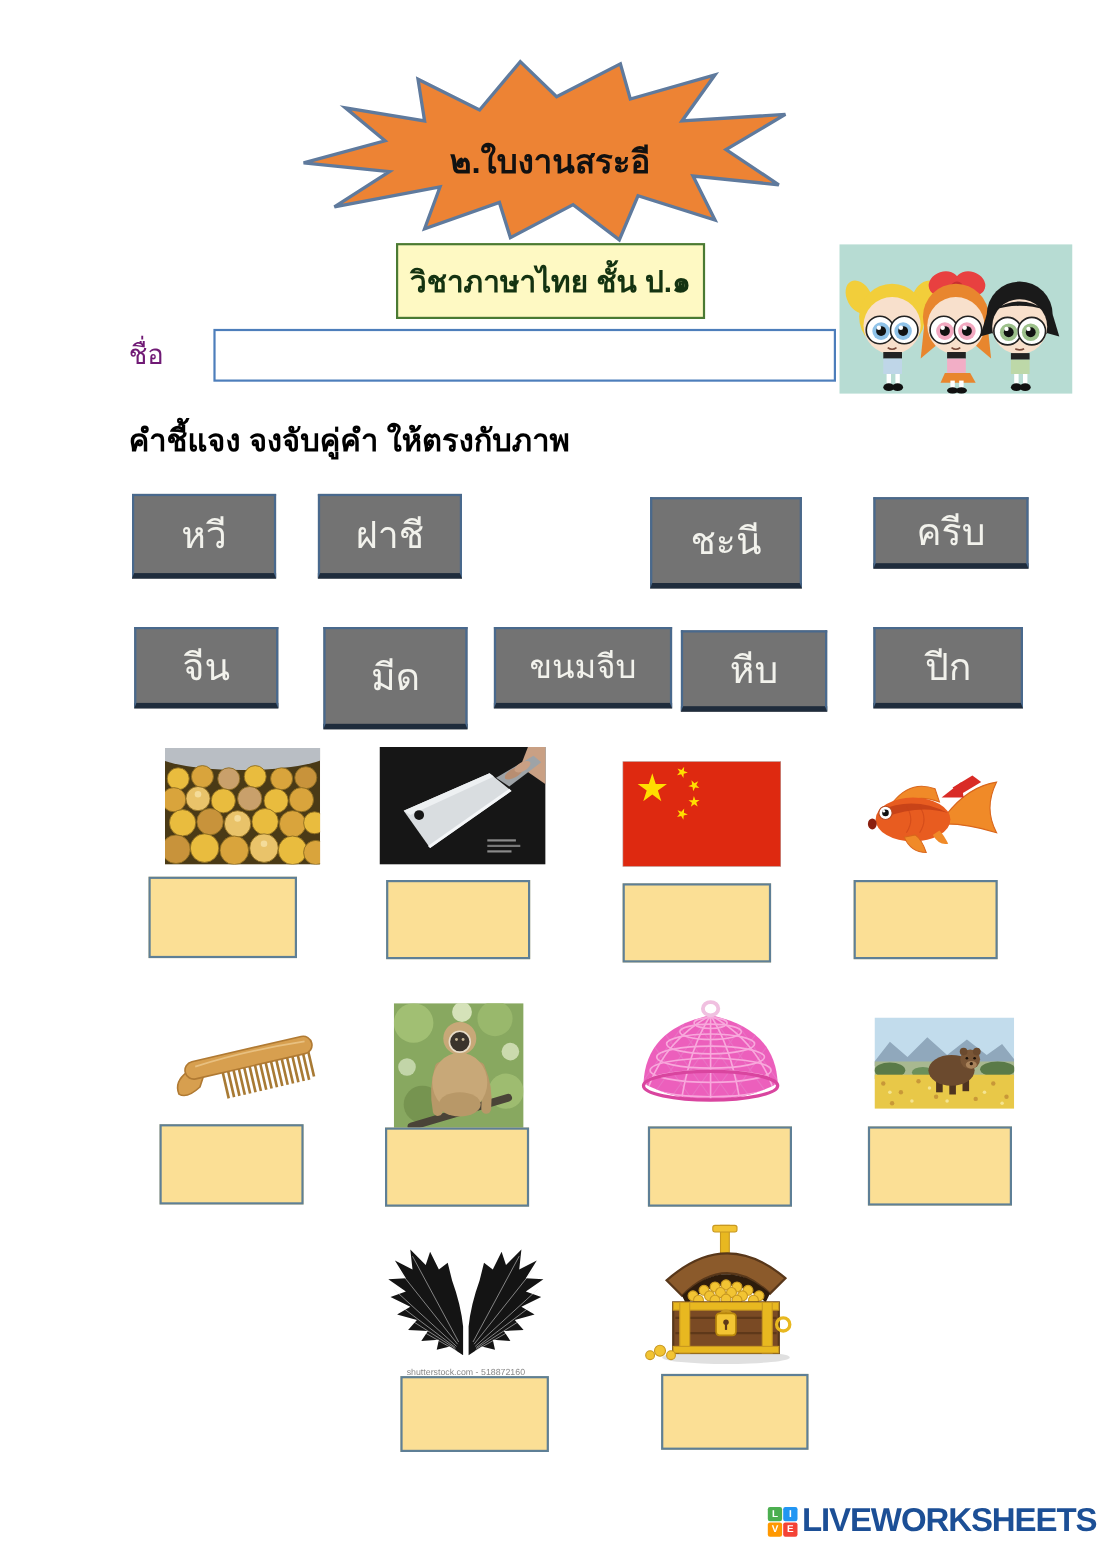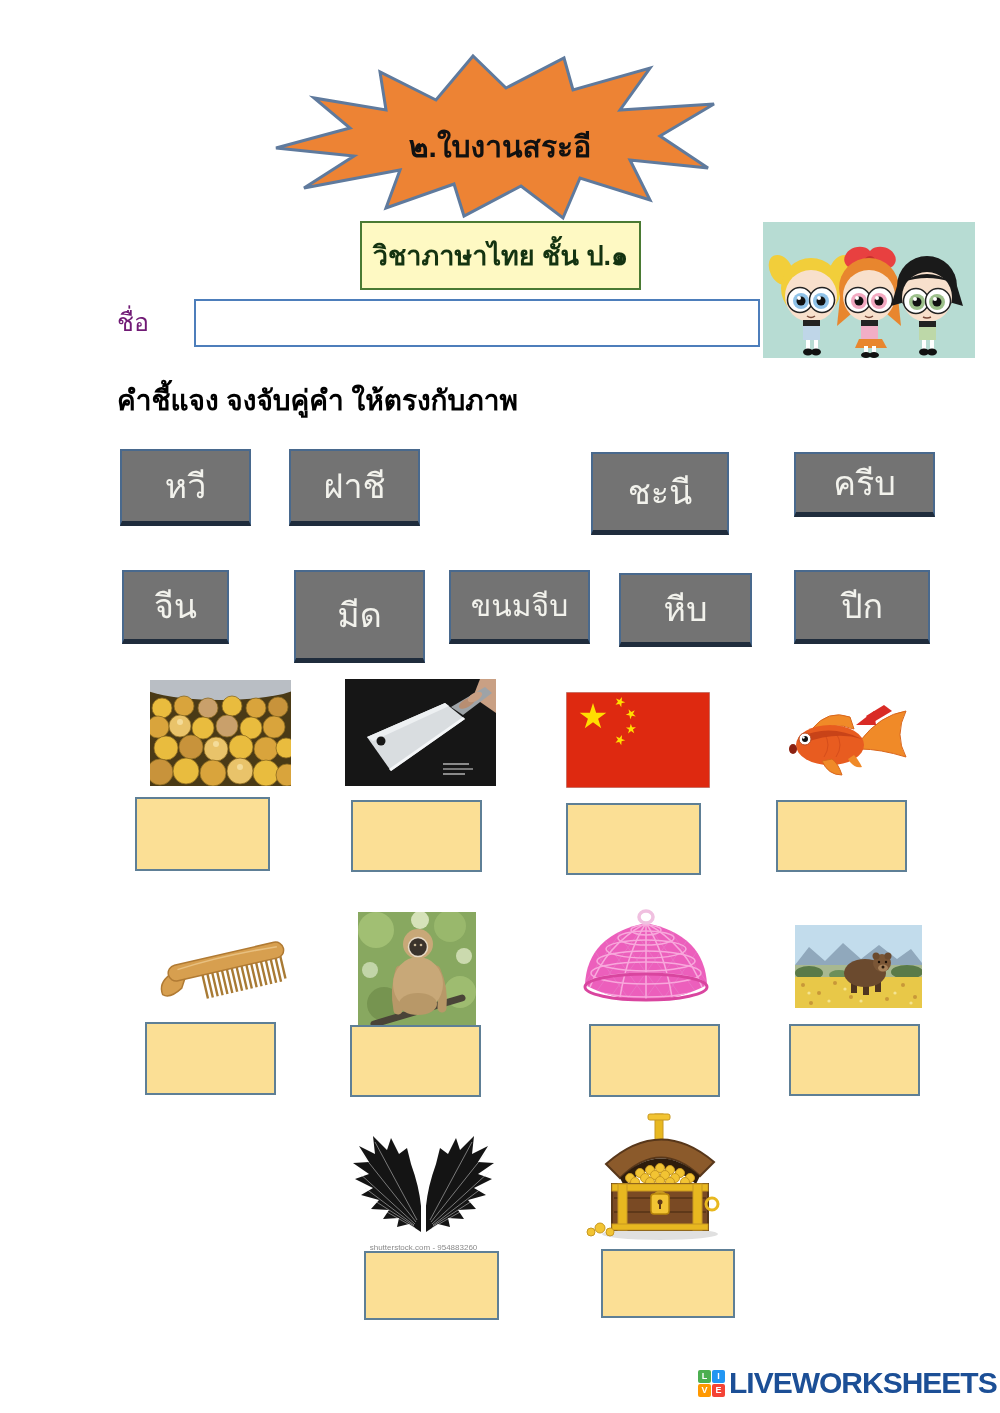--- a/index.html
+++ b/index.html
@@ -114,23 +114,23 @@
   <div id="name-label" style="left:117px;top:302px;">ชื่อ</div>
   <input id="name-input" style="left: 194px; top: 299px; width: 566px; height: 48px;" type="text" value="">
 
   <div id="instruction" style="left:117px;top:378px;">คำชี้แจง  จงจับคู่คำ ให้ตรงกับภาพ</div>
 
   <div class="word-box" style="left:120px;top:449px;width:131px;height:77px;">หวี</div>
   <div class="word-box" style="left:289px;top:449px;width:131px;height:77px;">ฝาชี</div>
   <div class="word-box" style="left:591px;top:452px;width:138px;height:83px;">ชะนี</div>
   <div class="word-box" style="left:794px;top:452px;width:141px;height:65px;">ครีบ</div>
 
-  <div class="word-box" style="left:122px;top:570px;width:107px;height:74px;">จีน</div>
+  <div class="word-box" style="left:122px;top:570px;width:131px;height:74px;">จีน</div>
   <div class="word-box" style="left:294px;top:570px;width:131px;height:93px;">มีด</div>
-  <div class="word-box" style="left:449px;top:570px;width:141px;height:74px;font-size:30px;">ขนมจีบ</div>
+  <div class="word-box" style="left:449px;top:570px;width:162px;height:74px;font-size:30px;">ขนมจีบ</div>
   <div class="word-box" style="left:794px;top:570px;width:136px;height:74px;">ปีก</div>
   <div class="word-box" style="left:619px;top:573px;width:133px;height:74px;">หีบ</div>
 
   <div class="pic" style="left:150px;top:680px;width:141px;height:106px;">
     <svg viewBox="0 0 141 106">
       <rect width="141" height="106" fill="#4A3A16"></rect>
       <ellipse cx="70" cy="4" rx="80" ry="16" fill="#B9BEC4"></ellipse>
       <g stroke="#8A6A20" stroke-width="0.8">
         <circle cx="12" cy="28" r="10" fill="#E9BC3E"></circle>
           <circle cx="34" cy="26" r="10" fill="#D9A43C"></circle>
@@ -369,21 +369,21 @@
             <line x1="71" y1="94" x2="17" y2="26"></line>
           <line x1="70" y1="96" x2="13" y2="44"></line>
             <line x1="69" y1="97" x2="20" y2="60"></line>
           <line x1="69" y1="98" x2="30" y2="73"></line>
             <line x1="70" y1="100" x2="42" y2="84"></line>
         </g>
       </g>
       <use href="#wingL" transform="translate(157,0) scale(-1,1)"></use>
     </svg>
   </div>
-  <div id="watermark" style="left:345px;top:1243px;width:157px;">shutterstock.com - 954883260</div>
+  <div id="watermark" style="left:345px;top:1243px;width:157px;">shutterstock.com - 518872160</div>
 
   <div class="pic" style="left:578px;top:1112px;width:163px;height:132px;">
     <svg viewBox="0 0 163 132">
       <rect width="163" height="132" fill="#fff"></rect>
       <ellipse cx="82" cy="122" rx="58" ry="6" fill="#000" opacity="0.12"></ellipse>
       <rect x="77" y="2" width="8" height="30" fill="#E8B820" stroke="#C89820" stroke-width="1"></rect>
       <rect x="70" y="2" width="22" height="6" rx="2" fill="#F2C433" stroke="#C89820" stroke-width="1"></rect>
       <path d="M28,52 Q82,4 136,50 L122,64 Q82,26 42,66 Z" fill="#8B5A2B" stroke="#58371A" stroke-width="2"></path>
       <path d="M42,66 Q82,28 122,64 L118,72 Q82,40 46,74 Z" fill="#2E1C0C"></path>
       <g fill="#F2C433" stroke="#C89820" stroke-width="1">

